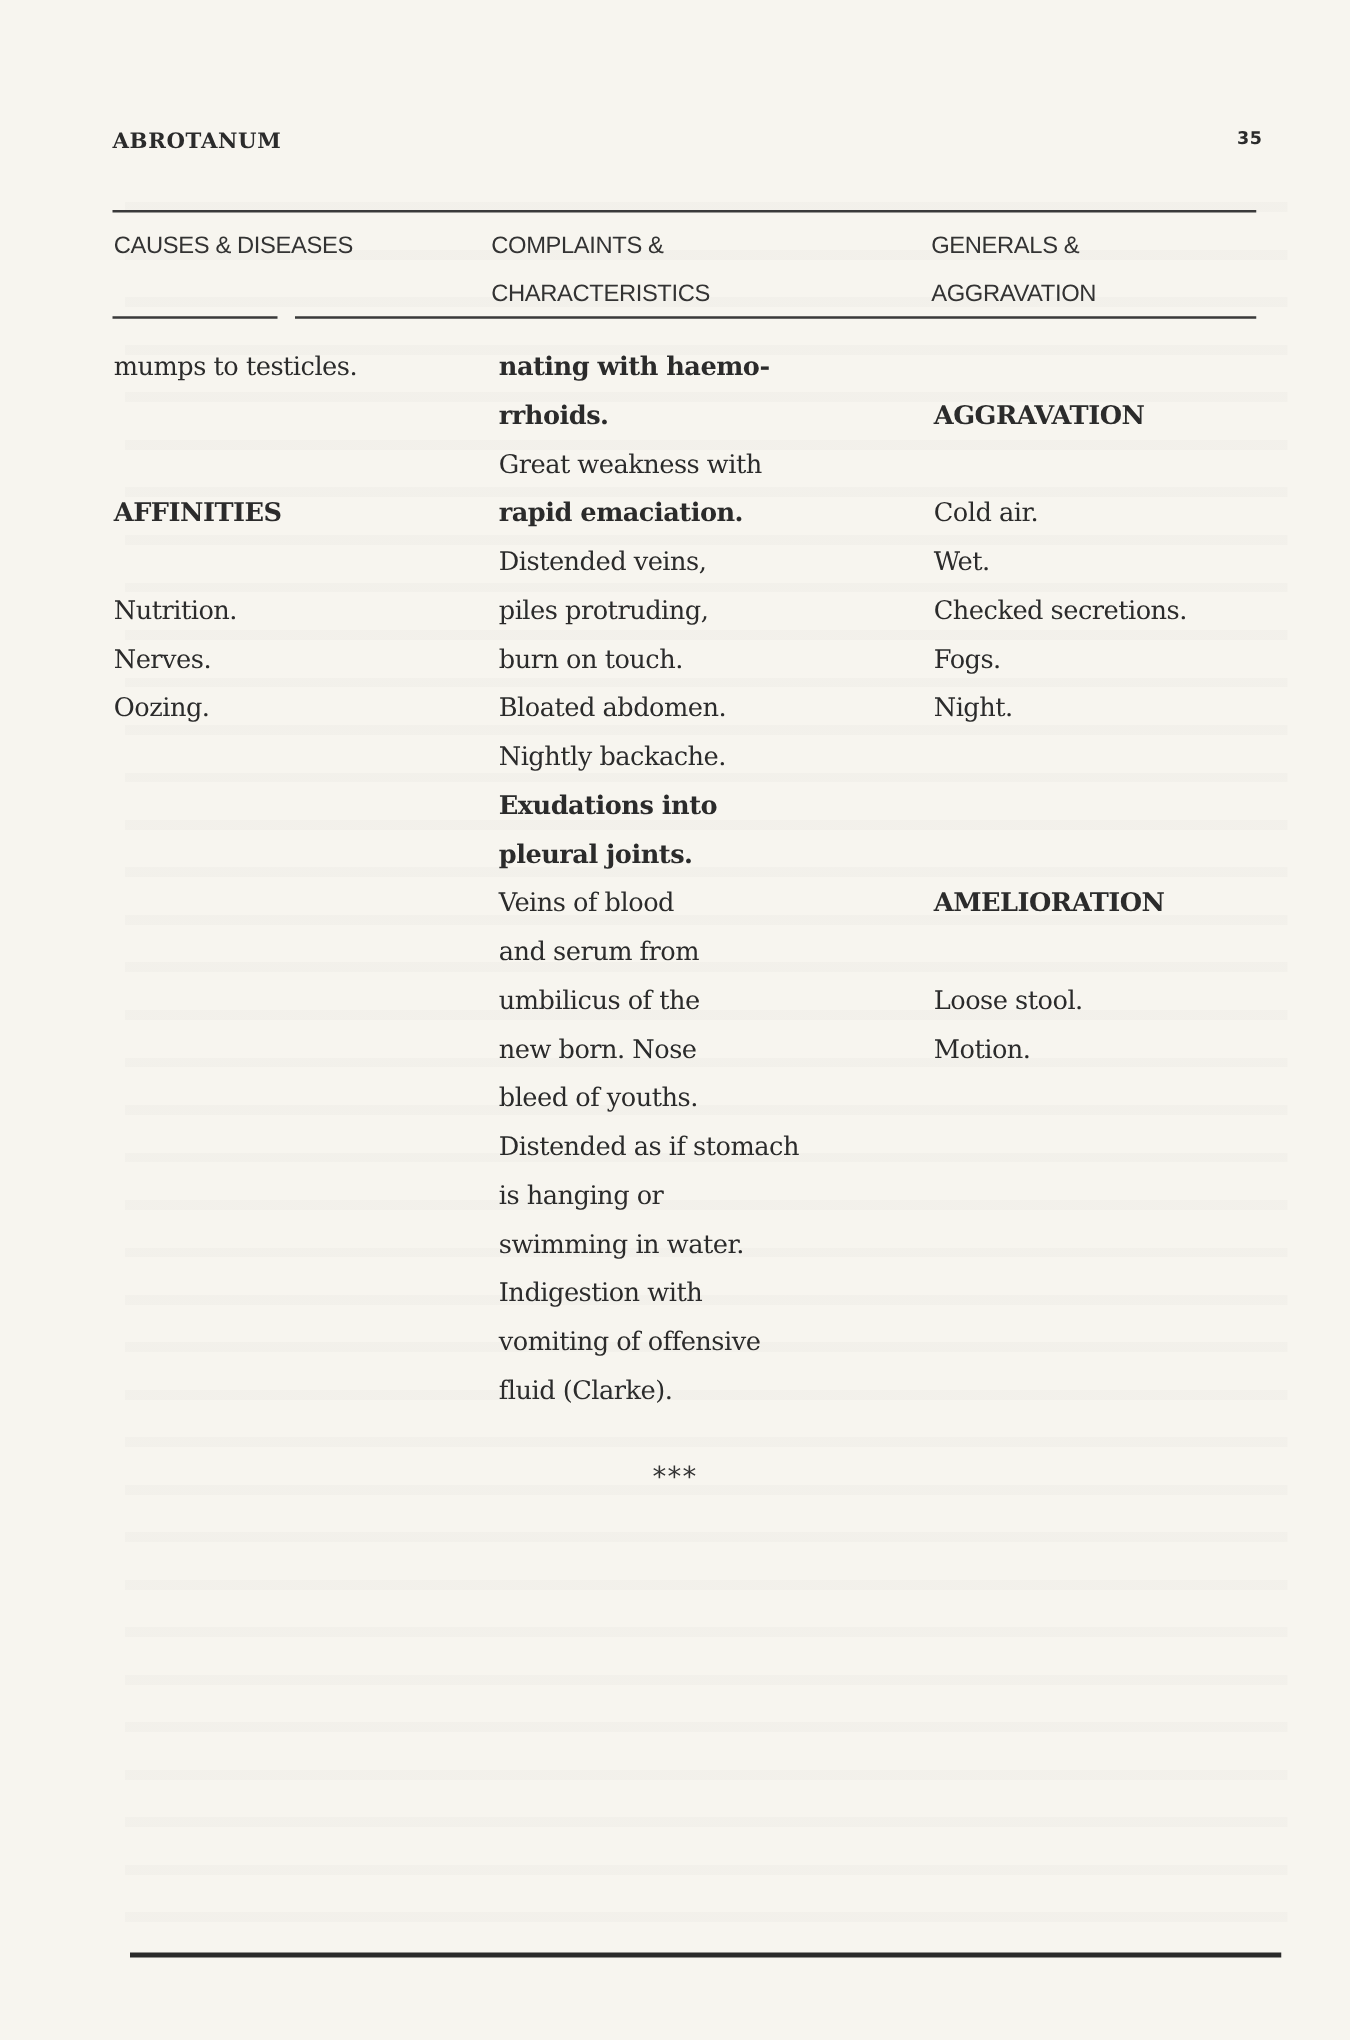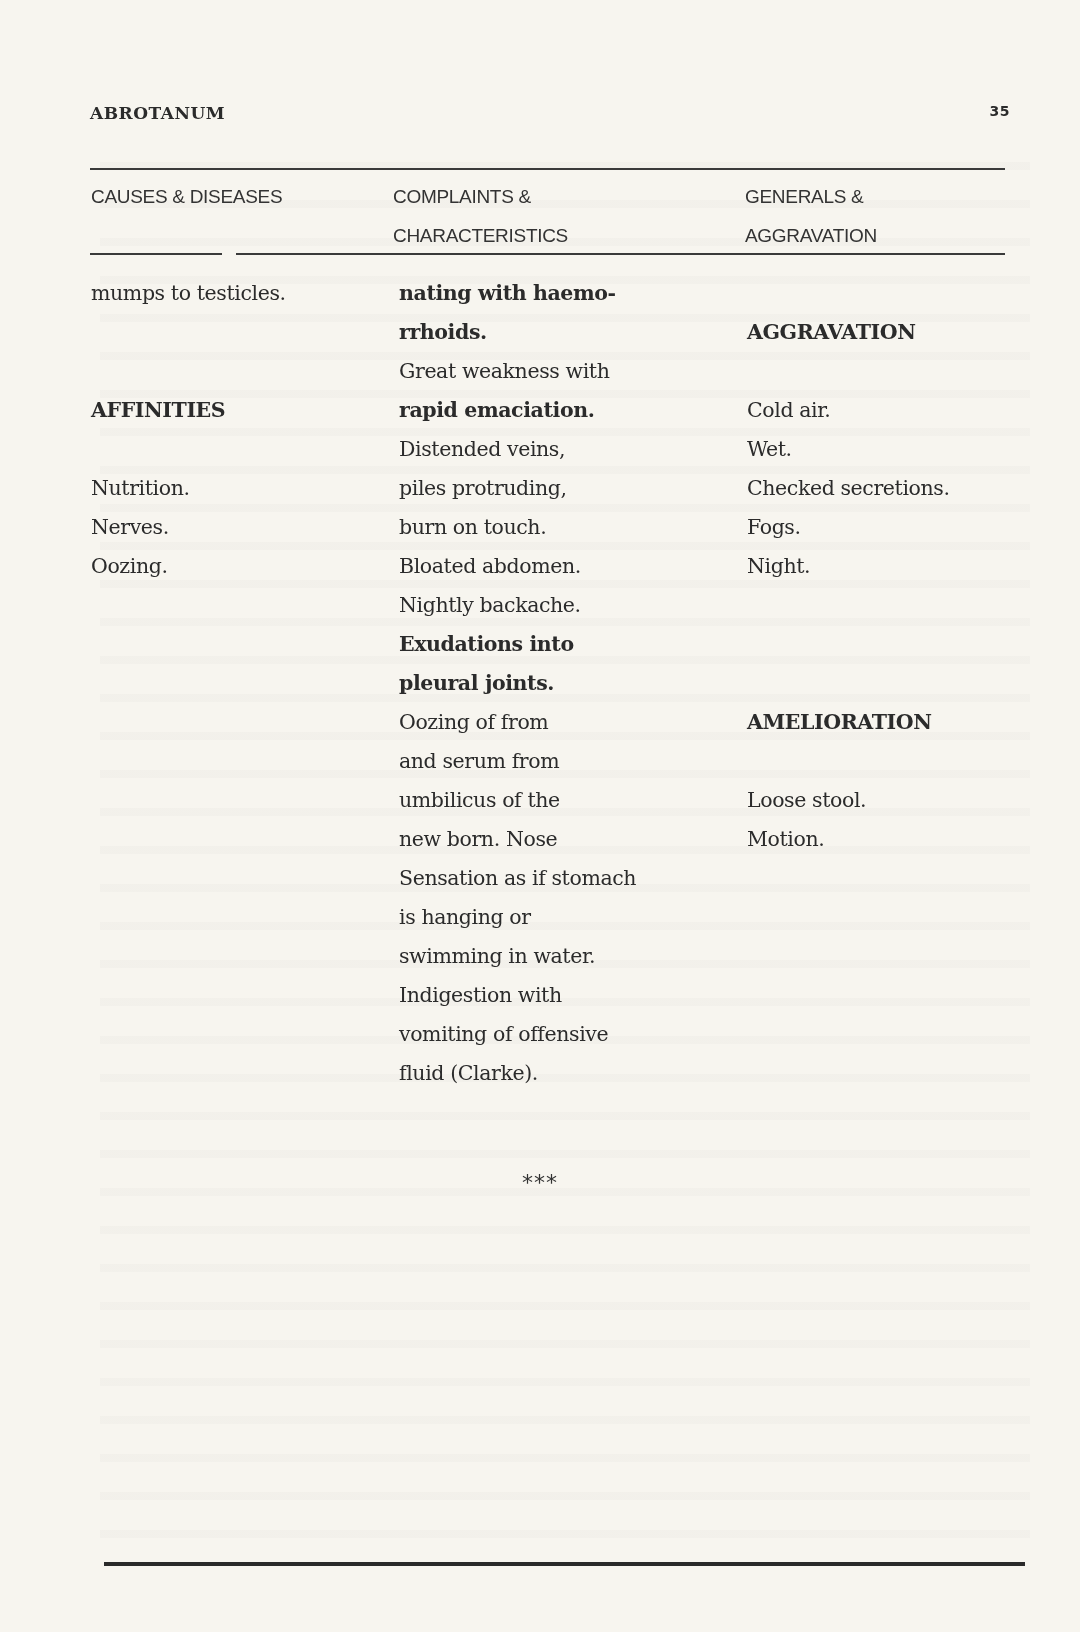--- a/index.html
+++ b/index.html
@@ -83,25 +83,26 @@
       <div class="line b">rrhoids.</div>
       <div class="line">Great weakness with</div>
       <div class="line b">rapid emaciation.</div>
       <div class="line">Distended veins,</div>
       <div class="line">piles protruding,</div>
       <div class="line">burn on touch.</div>
       <div class="line">Bloated abdomen.</div>
       <div class="line">Nightly backache.</div>
       <div class="line b">Exudations into</div>
       <div class="line b">pleural joints.</div>
-      <div class="line">Oozing of from</div>
+      <div class="line">Veins of blood</div>
       <div class="line">and serum from</div>
       <div class="line">umbilicus of the</div>
       <div class="line">new born. Nose</div>
-      <div class="line">Sensation as if stomach</div>
+      <div class="line">bleed of youths.</div>
+      <div class="line">Distended as if stomach</div>
       <div class="line">is hanging or</div>
       <div class="line">swimming in water.</div>
       <div class="line">Indigestion with</div>
       <div class="line">vomiting of offensive</div>
       <div class="line">fluid (Clarke).</div>
     </div>
   <div class="col" style="left:747px;" id="col3">
       <div class="line"></div>
       <div class="line b">AGGRAVATION</div>
       <div class="line"></div>

